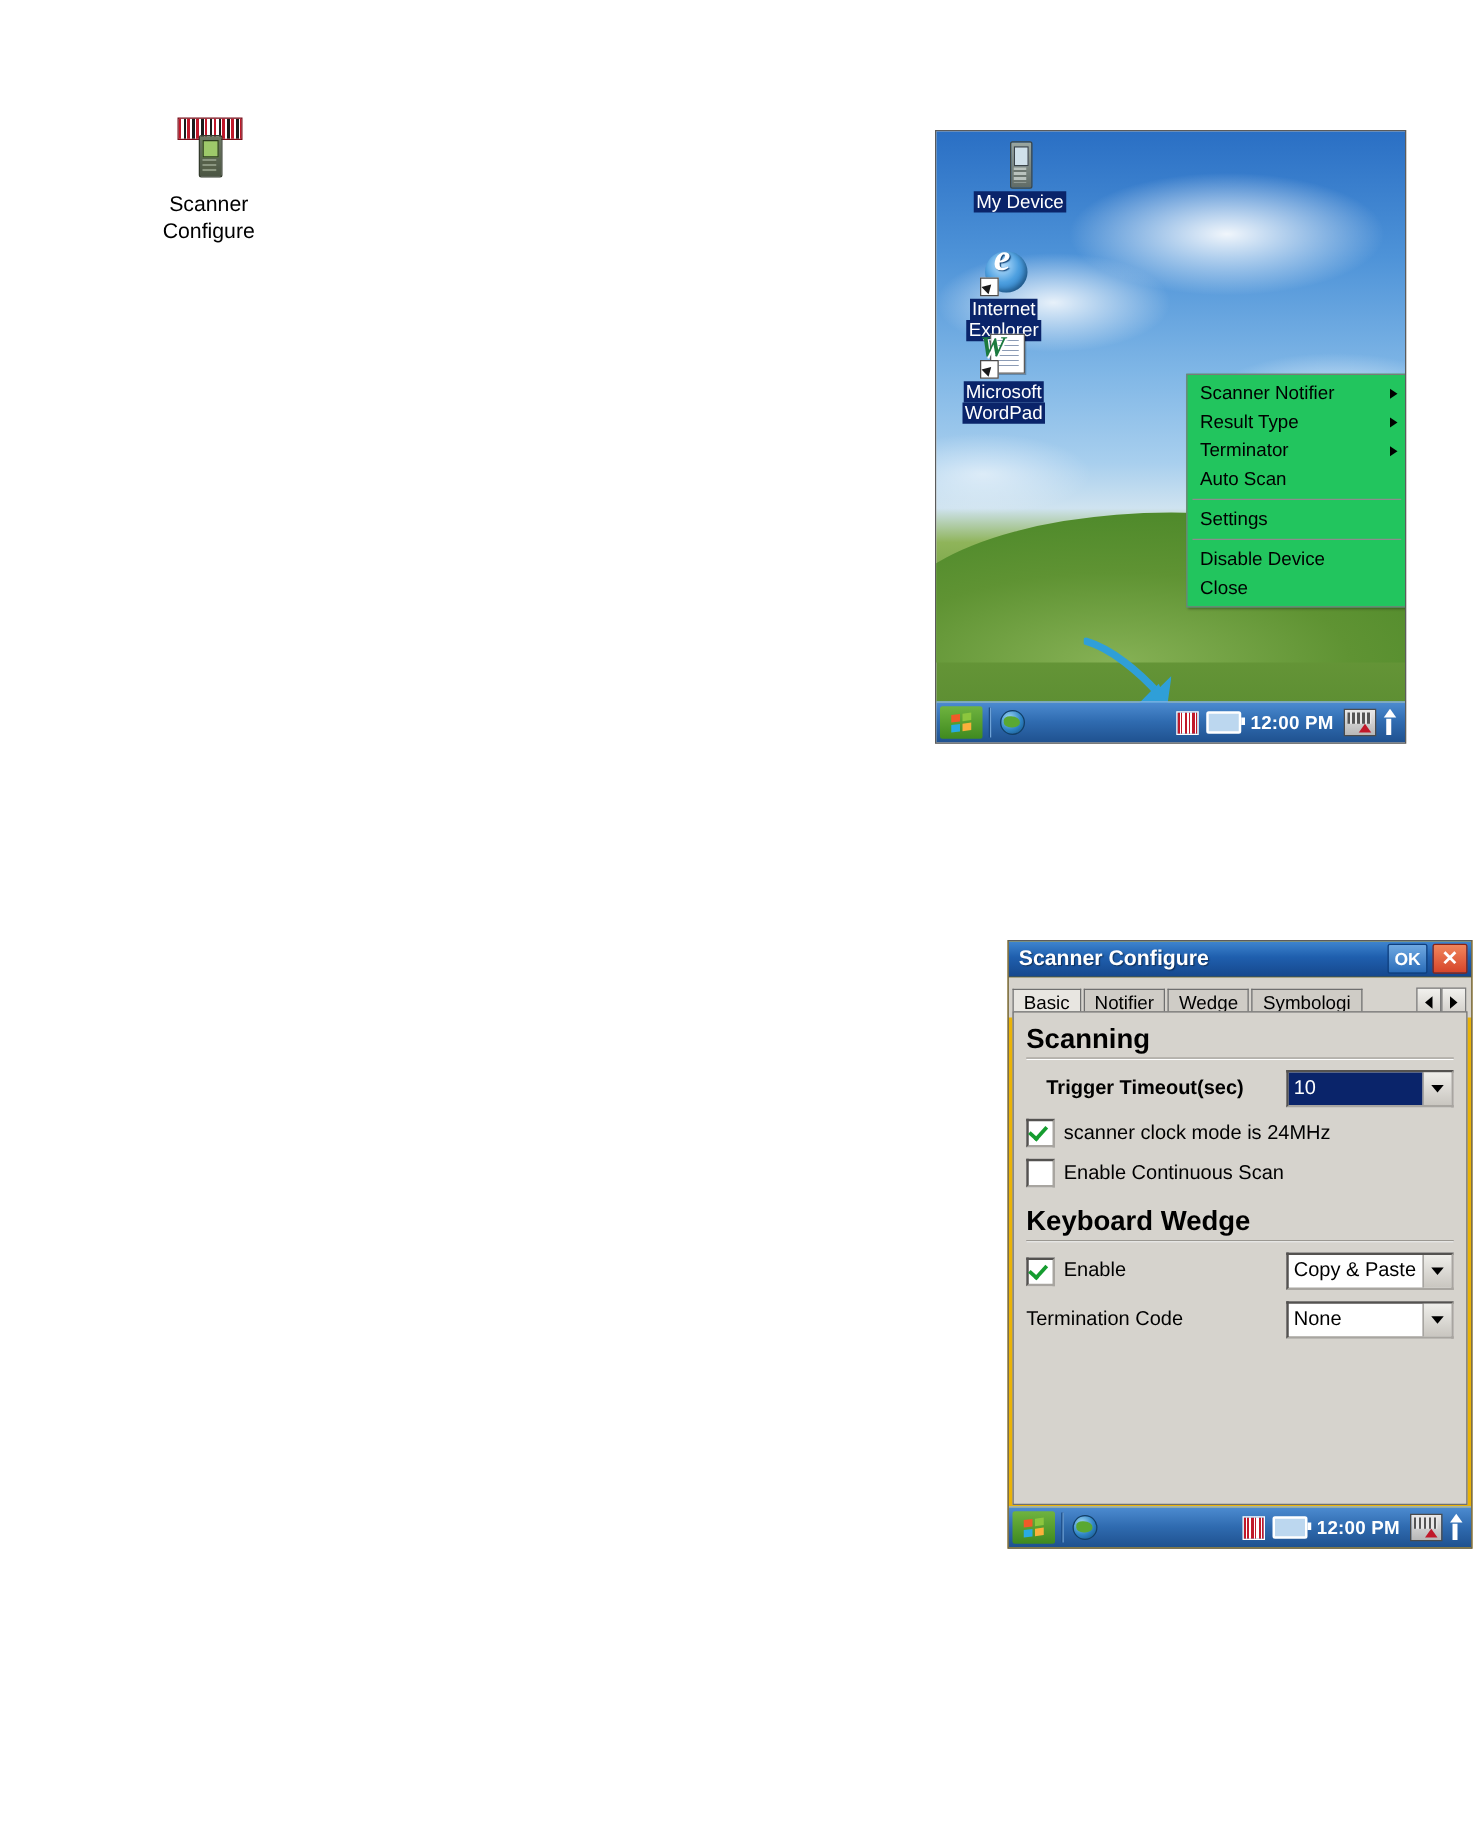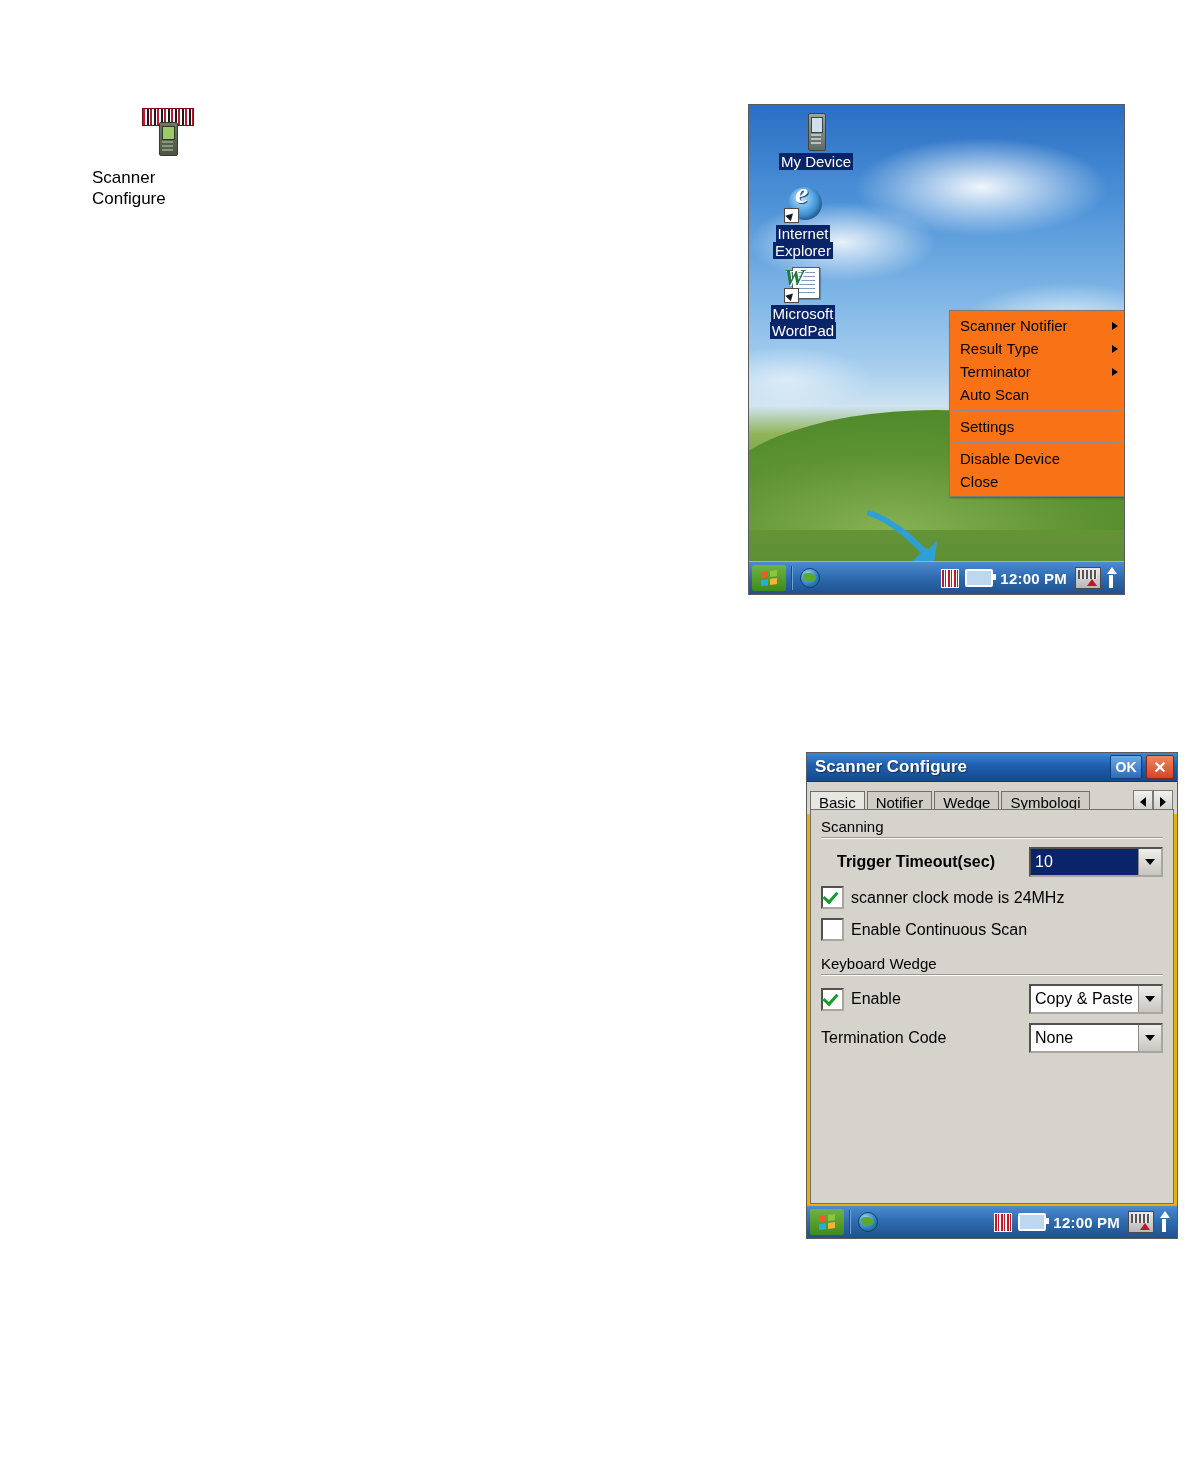--- a/index.html
+++ b/index.html
@@ -12,23 +12,23 @@
     height: 1457px;
     position: relative;
     font-family: "Liberation Sans", sans-serif;
     overflow: hidden;
   }
 
   
   .desk-icon-block {
     position: absolute;
     left: 92px;
-    top: 106px;
+    top: 92px;
     width: 150px;
-    text-align: left;
+    text-align: center;
   }
   .scanner-app-icon {
     width: 54px;
     height: 54px;
     margin: 0 auto;
     position: relative;
   }
   .barcode-strip {
     position: absolute;
     left: 2px;
@@ -180,21 +180,21 @@
     border: 1px solid #3a4348;
   }
   .pda-small:after {
     content: "";
     position: absolute;
     left: 2px; top: 20px;
     width: 10px; height: 12px;
     background: repeating-linear-gradient(180deg,#b9c2bd 0 2px,#6b756f 2px 4px);
   }
 
-  #item-ie { left: 8px; top: 82px; }
+  #item-ie { left: 8px; top: 96px; }
   .ie-e {
     position: absolute;
     left: 4px; top: 0;
     width: 34px; height: 33px;
     border-radius: 50%;
     background: radial-gradient(circle at 40% 35%, #bfe4ff 0%, #4ea0e0 45%, #1663ab 100%);
     box-shadow: inset -2px -2px 4px rgba(0,0,0,0.3);
   }
   .ie-e:after {
     content: "e";
@@ -232,23 +232,23 @@
     font-weight: bold;
     font-style: italic;
     color: #1b7a3e;
     text-shadow: 1px 1px 0 #ffffff;
   }
 
   
   .ctx-menu {
     position: absolute;
     left: 200px;
-    top: 205px;
+    top: 194px;
     width: 175px;
-    background: #f97316;
+    background: #22c55e;
     border: 1px solid #7a7a7a;
     box-shadow: 1px 1px 2px rgba(0,0,0,0.35);
     padding: 3px 0;
   }
   .ctx-item {
     position: relative;
     padding: 3px 16px 3px 10px;
     font-size: 15px;
     color: #000000;
     white-space: nowrap;
@@ -517,22 +517,22 @@
     position: absolute;
     left: 3px;
     right: 3px;
     top: 56px;
     bottom: 34px;
     border: 1px solid #6f6f6f;
     background: #d6d3cd;
     padding: 6px 8px;
   }
   .group-title {
-    font-size: 15px;
-    font-weight: normal;
+    font-size: 22px;
+    font-weight: bold;
     color: #000000;
     margin: 2px 0 2px 2px;
   }
   .group-line {
     height: 1px;
     background: #9b9892;
     border-bottom: 1px solid #ffffff;
     margin: 0 2px 8px 2px;
   }
   .field-row {

